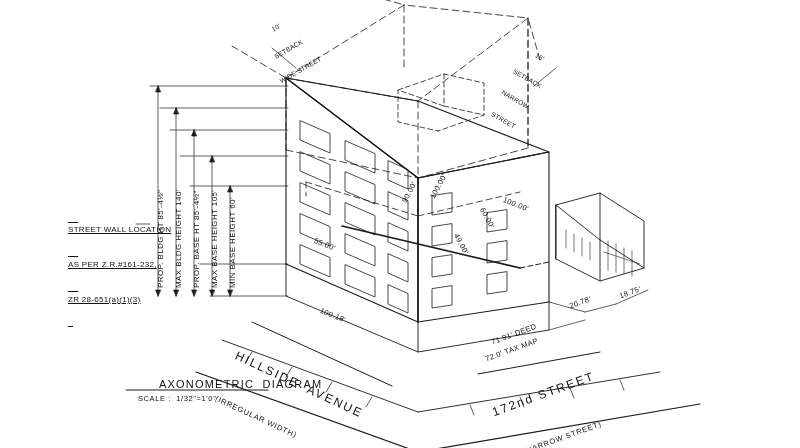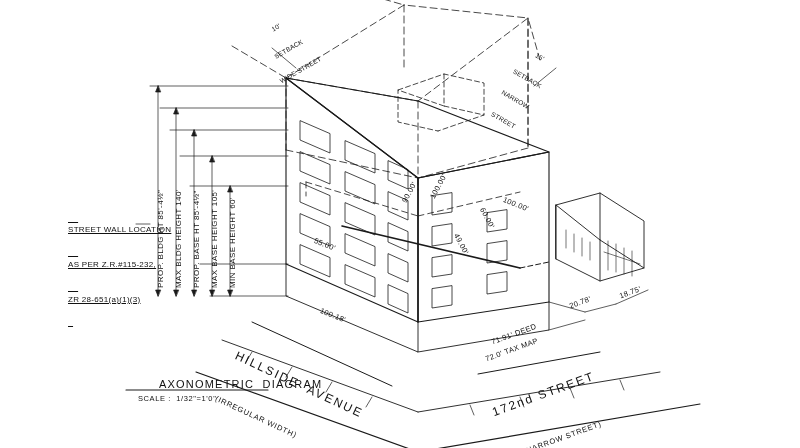--- a/index.html
+++ b/index.html
@@ -191,21 +191,21 @@
 
       <path d="M126 390 L268 390" stroke-width="1.1"></path>
 
       <path d="M252 322 L392 386" stroke-width="1.0"></path>
       <path d="M478 374 L600 352" stroke-width="1.0"></path>
     </g>
   </svg>
 
   <div class="lbl note-block" style="left:68px;top:201px;text-decoration:underline;">
     <div>STREET WALL LOCATION</div>
-    <div>AS PER Z.R.#115-232,</div>
+    <div>AS PER Z.R.#161-232,</div>
     <div>ZR 28-651(a)(1)(3)</div>
   </div>
 
   <div class="lbl vert-dim" style="left:156px;top:288px;transform:rotate(-90deg);">PROP. BLDG HT 85'-4½"</div>
   <div class="lbl vert-dim" style="left:174px;top:288px;transform:rotate(-90deg);">MAX BLDG HEIGHT 140'</div>
   <div class="lbl vert-dim" style="left:192px;top:288px;transform:rotate(-90deg);">PROP. BASE HT 85'-4½"</div>
   <div class="lbl vert-dim" style="left:210px;top:288px;transform:rotate(-90deg);">MAX BASE HEIGHT 105'</div>
   <div class="lbl vert-dim" style="left:228px;top:288px;transform:rotate(-90deg);">MIN BASE HEIGHT 60'</div>
 
   <div class="lbl tiny centered" style="left:246px;top:22px;transform:rotate(-30deg);transform-origin:0 0;">

